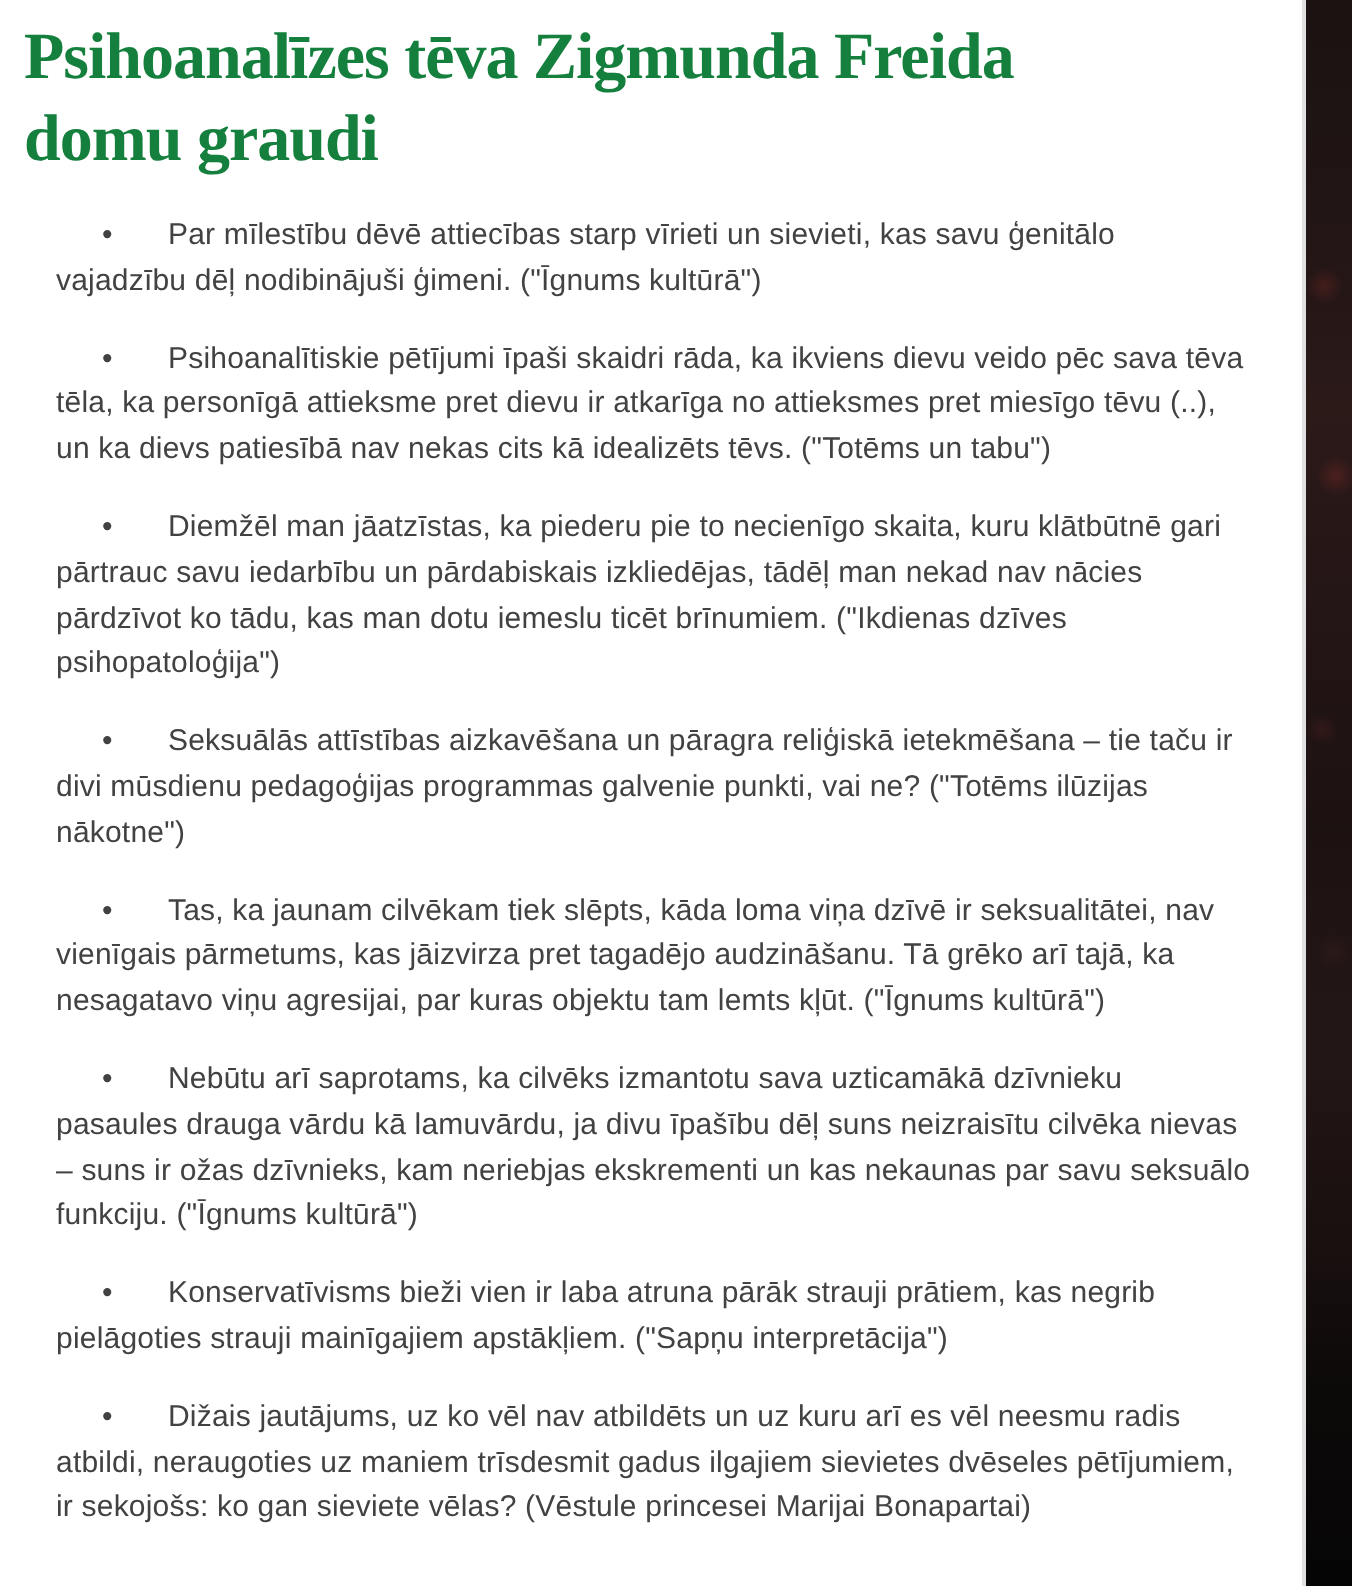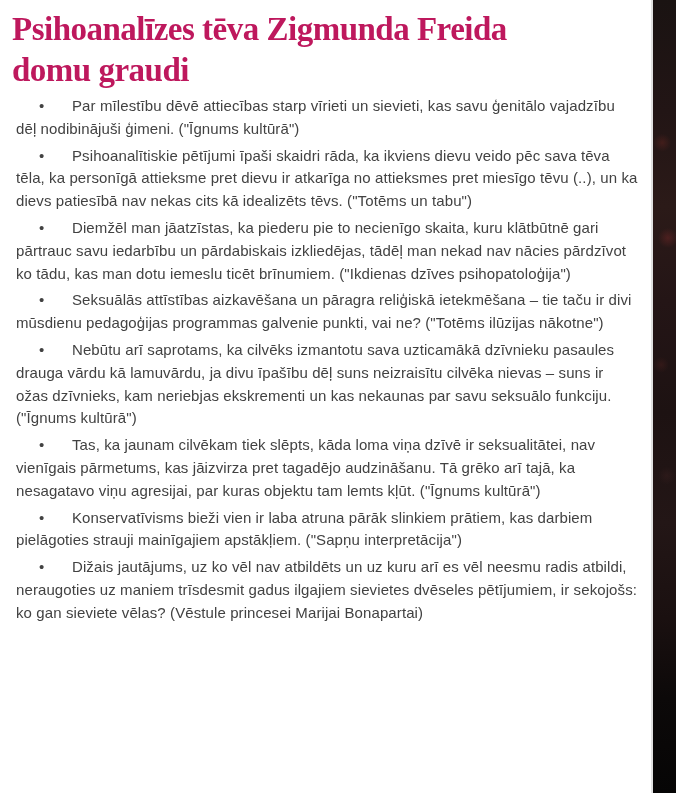--- a/index.html
+++ b/index.html
@@ -20,30 +20,30 @@
   }
   h1.title {
     margin: 0;
     padding-top: 9px;
     max-width: 540px;
     font-family: "Liberation Serif", "DejaVu Serif", serif;
     font-weight: 700;
     font-size: 33px;
     line-height: 41px;
     letter-spacing: -0.5px;
-    color: #be185d;
+    color: #15803d;
   }
   p.intro {
     margin: 11px 0 12px 0;
     font-size: 15px;
     line-height: 24px;
     letter-spacing: 0.1px;
   }
   .quotes p.quote {
-    margin: 4px;
+    margin: 16px;
     font-size: 15px;
     line-height: 22.8px;
     letter-spacing: 0.1px;
   }
   .quotes .bullet {
     display: inline-block;
     box-sizing: border-box;
     width: 56px;
     padding-left: 23px;
     color: #424242;
@@ -73,23 +73,23 @@
   <div class="article">
 
     <h1 class="title">Psihoanalīzes tēva Zigmunda Freida domu graudi</h1>
 
 
     <div class="quotes">
       <p class="quote"><span class="bullet">•</span><span>Par mīlestību dēvē attiecības starp vīrieti un sievieti, kas savu ģenitālo vajadzību dēļ nodibinājuši ģimeni. ("Īgnums kultūrā")</span></p>
       <p class="quote"><span class="bullet">•</span><span>Psihoanalītiskie pētījumi īpaši skaidri rāda, ka ikviens dievu veido pēc sava tēva tēla, ka personīgā attieksme pret dievu ir atkarīga no attieksmes pret miesīgo tēvu (..), un ka dievs patiesībā nav nekas cits kā idealizēts tēvs. ("Totēms un tabu")</span></p>
       <p class="quote"><span class="bullet">•</span><span>Diemžēl man jāatzīstas, ka piederu pie to necienīgo skaita, kuru klātbūtnē gari pārtrauc savu iedarbību un pārdabiskais izkliedējas, tādēļ man nekad nav nācies pārdzīvot ko tādu, kas man dotu iemeslu ticēt brīnumiem. ("Ikdienas dzīves psihopatoloģija")</span></p>
       <p class="quote"><span class="bullet">•</span><span>Seksuālās attīstības aizkavēšana un pāragra reliģiskā ietekmēšana – tie taču ir divi mūsdienu pedagoģijas programmas galvenie punkti, vai ne? ("Totēms ilūzijas nākotne")</span></p>
+      <p class="quote"><span class="bullet">•</span><span>Tas, ka jaunam cilvēkam tiek slēpts, kāda loma viņa dzīvē ir seksualitātei, nav vienīgais pārmetums, kas jāizvirza pret tagadējo audzināšanu. Tā grēko arī tajā, ka nesagatavo viņu agresijai, par kuras objektu tam lemts kļūt. ("Īgnums kultūrā")</span></p>
       <p class="quote"><span class="bullet">•</span><span>Nebūtu arī saprotams, ka cilvēks izmantotu sava uzticamākā dzīvnieku pasaules drauga vārdu kā lamuvārdu, ja divu īpašību dēļ suns neizraisītu cilvēka nievas – suns ir ožas dzīvnieks, kam neriebjas ekskrementi un kas nekaunas par savu seksuālo funkciju. ("Īgnums kultūrā")</span></p>
-      <p class="quote"><span class="bullet">•</span><span>Tas, ka jaunam cilvēkam tiek slēpts, kāda loma viņa dzīvē ir seksualitātei, nav vienīgais pārmetums, kas jāizvirza pret tagadējo audzināšanu. Tā grēko arī tajā, ka nesagatavo viņu agresijai, par kuras objektu tam lemts kļūt. ("Īgnums kultūrā")</span></p>
-      <p class="quote"><span class="bullet">•</span><span>Konservatīvisms bieži vien ir laba atruna pārāk slinkiem prātiem, kas darbiem pielāgoties strauji mainīgajiem apstākļiem. ("Sapņu interpretācija")</span></p>
+      <p class="quote"><span class="bullet">•</span><span>Konservatīvisms bieži vien ir laba atruna pārāk strauji prātiem, kas negrib pielāgoties strauji mainīgajiem apstākļiem. ("Sapņu interpretācija")</span></p>
       <p class="quote"><span class="bullet">•</span><span>Dižais jautājums, uz ko vēl nav atbildēts un uz kuru arī es vēl neesmu radis atbildi, neraugoties uz maniem trīsdesmit gadus ilgajiem sievietes dvēseles pētījumiem, ir sekojošs: ko gan sieviete vēlas? (Vēstule princesei Marijai Bonapartai)</span></p>
     </div>
 
   </div>
 
   <div class="side-photo"></div>
 
 </div>
 
 </body></html>

